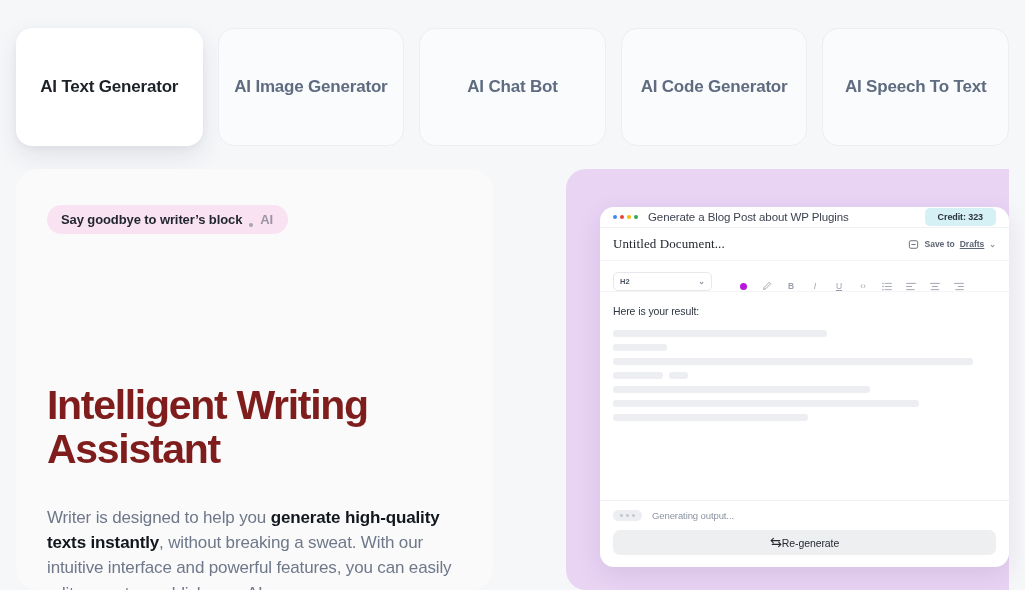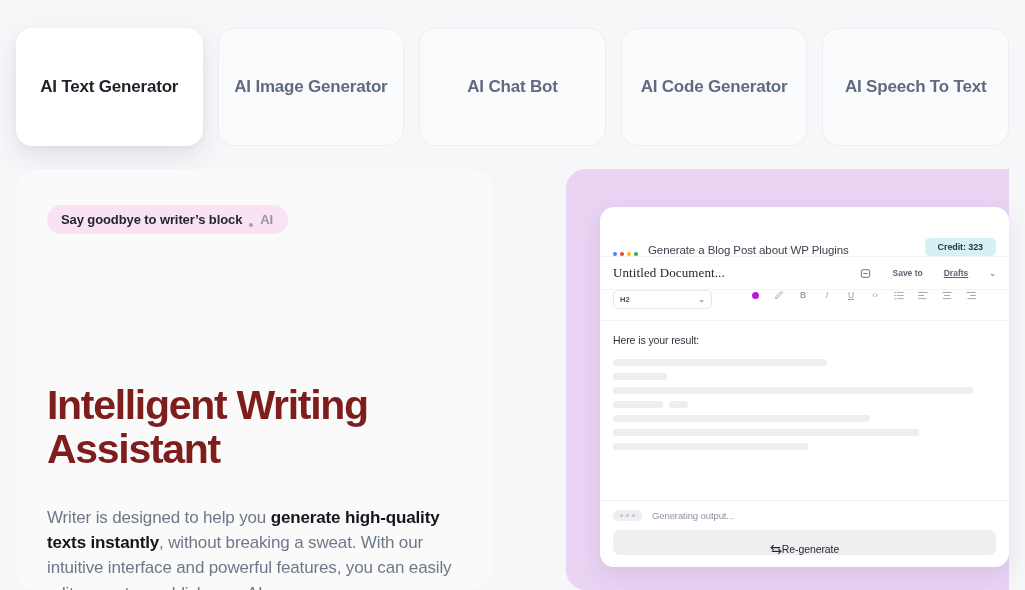--- a/index.html
+++ b/index.html
@@ -113,23 +113,23 @@
     border-radius: 14px;
     width: 409px;
     height: 360px;
     box-shadow: 0 8px 26px rgba(60,30,90,0.10);
     overflow: hidden;
     display: flex;
     flex-direction: column;
   }
 
   .app-titlebar {
-    height: 50px;
-    display: flex;
-    align-items: flex-end;
+    height: 21px;
+    display: flex;
+    align-items: center;
     padding: 0 13px 0 13px;
     border-bottom: 1px solid #f0f1f3;
     gap: 10px;
   }
   .win-dots { display: flex; gap: 3px; }
   .win-dots i { width: 4px; height: 4px; border-radius: 50%; display: block; }
   .app-title {
     font-size: 11.5px;
     color: #3c4250;
     font-weight: 400;
@@ -154,32 +154,32 @@
     border-bottom: 1px solid #f3f4f6;
   }
   .doc-name {
     font-family: "Liberation Serif", serif;
     font-size: 13px;
     color: #23272f;
     flex: 1;
     letter-spacing: 0.1px;
   }
   .save-wrap {
-    display: flex; align-items: center; gap: 21px;
+    display: flex; align-items: center; gap: 5px;
     font-size: 8.5px; color: #5d6472; font-weight: 600;
   }
   .save-wrap u { text-decoration: underline; }
   .chev { color: #8d93a1; font-size: 8px; }
 
   .toolbar {
     height: 31px;
     display: flex;
-    align-items: flex-start;
+    align-items: flex-end;
     padding: 0 13px;
-    gap: 12px;
+    gap: 0;
     border-bottom: 1px solid #f3f4f6;
   }
   .select-h2 {
     width: 99px; height: 19px;
     border: 1px solid #e6e8ec;
     border-radius: 5px;
     display: flex; align-items: center;
     justify-content: space-between;
     padding: 0 6px;
     font-size: 7.5px;
@@ -234,21 +234,21 @@
   }
   .gen-pill i { width: 3px; height: 3px; border-radius: 50%; background: #c3c7ce; display: block; }
   .gen-text { font-size: 9.5px; color: #8c93a1; letter-spacing: -0.1px; }
 
   .regen-btn {
     width: 100%;
     background: #eeeff1;
     border: none;
     border-radius: 7px;
     height: 25px;
-    display: flex; align-items: flex-end; justify-content: center;
+    display: flex; align-items: center; justify-content: center;
     gap: 0;
     font-size: 10.5px;
     color: #242932;
     font-weight: 400;
     cursor: pointer;
     letter-spacing: -0.1px;
     font-family: "Liberation Sans", sans-serif;
   }
   .regen-icon { display: inline-flex; }
 </style>

